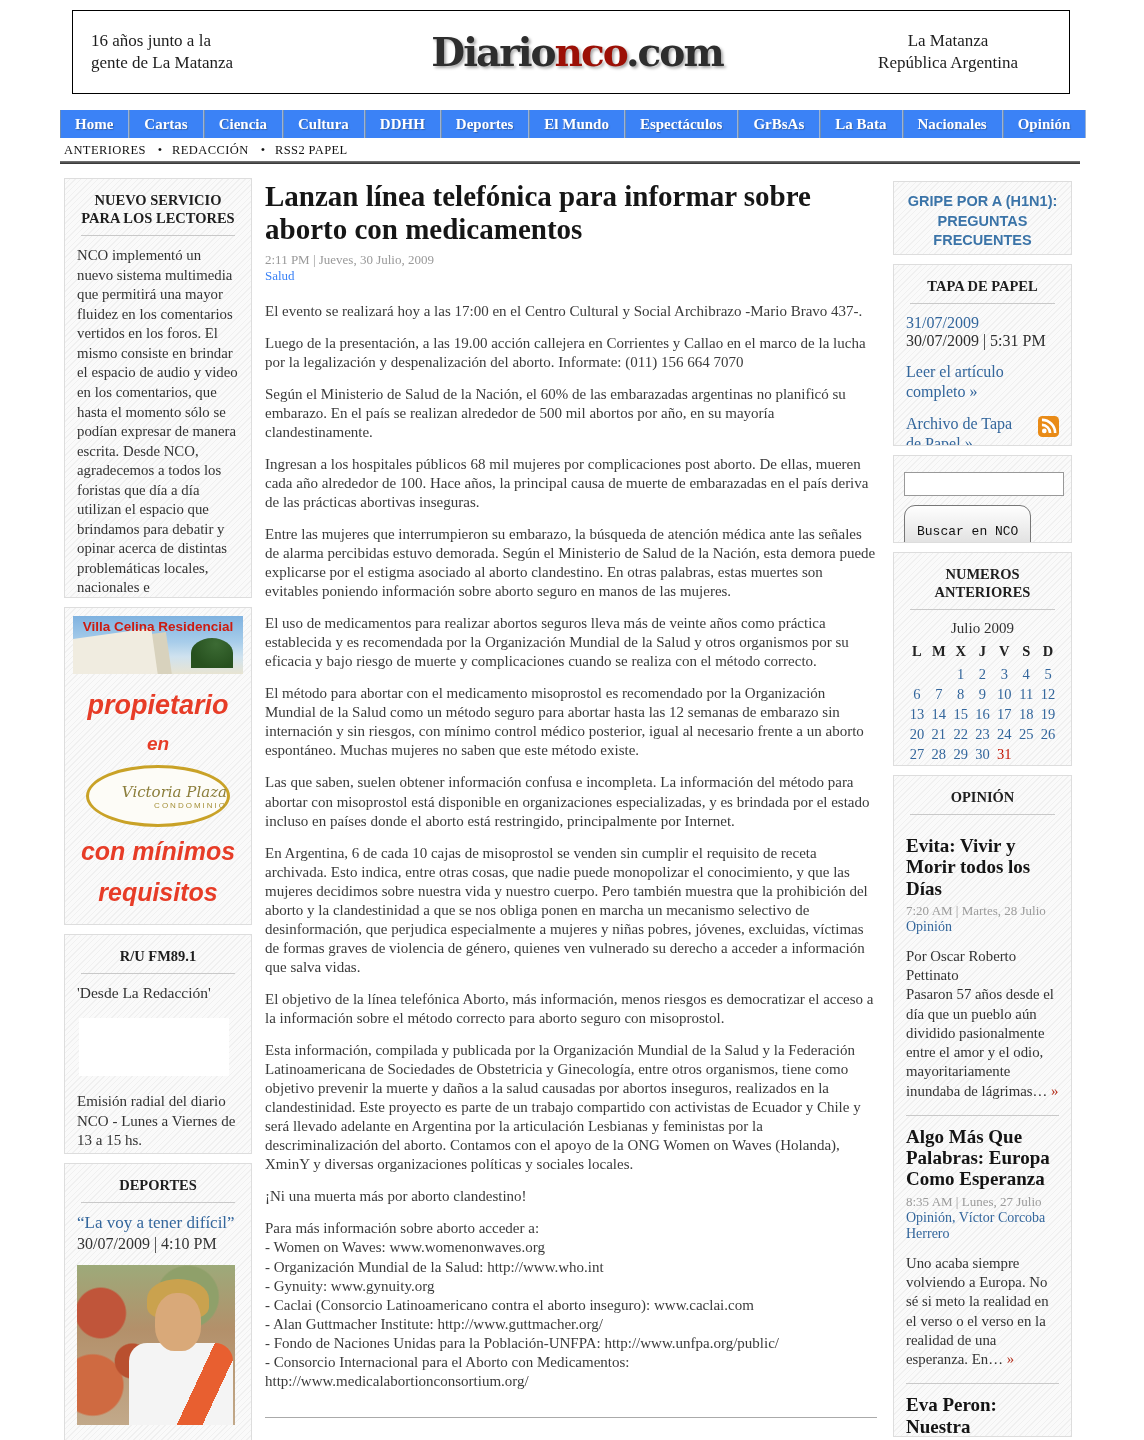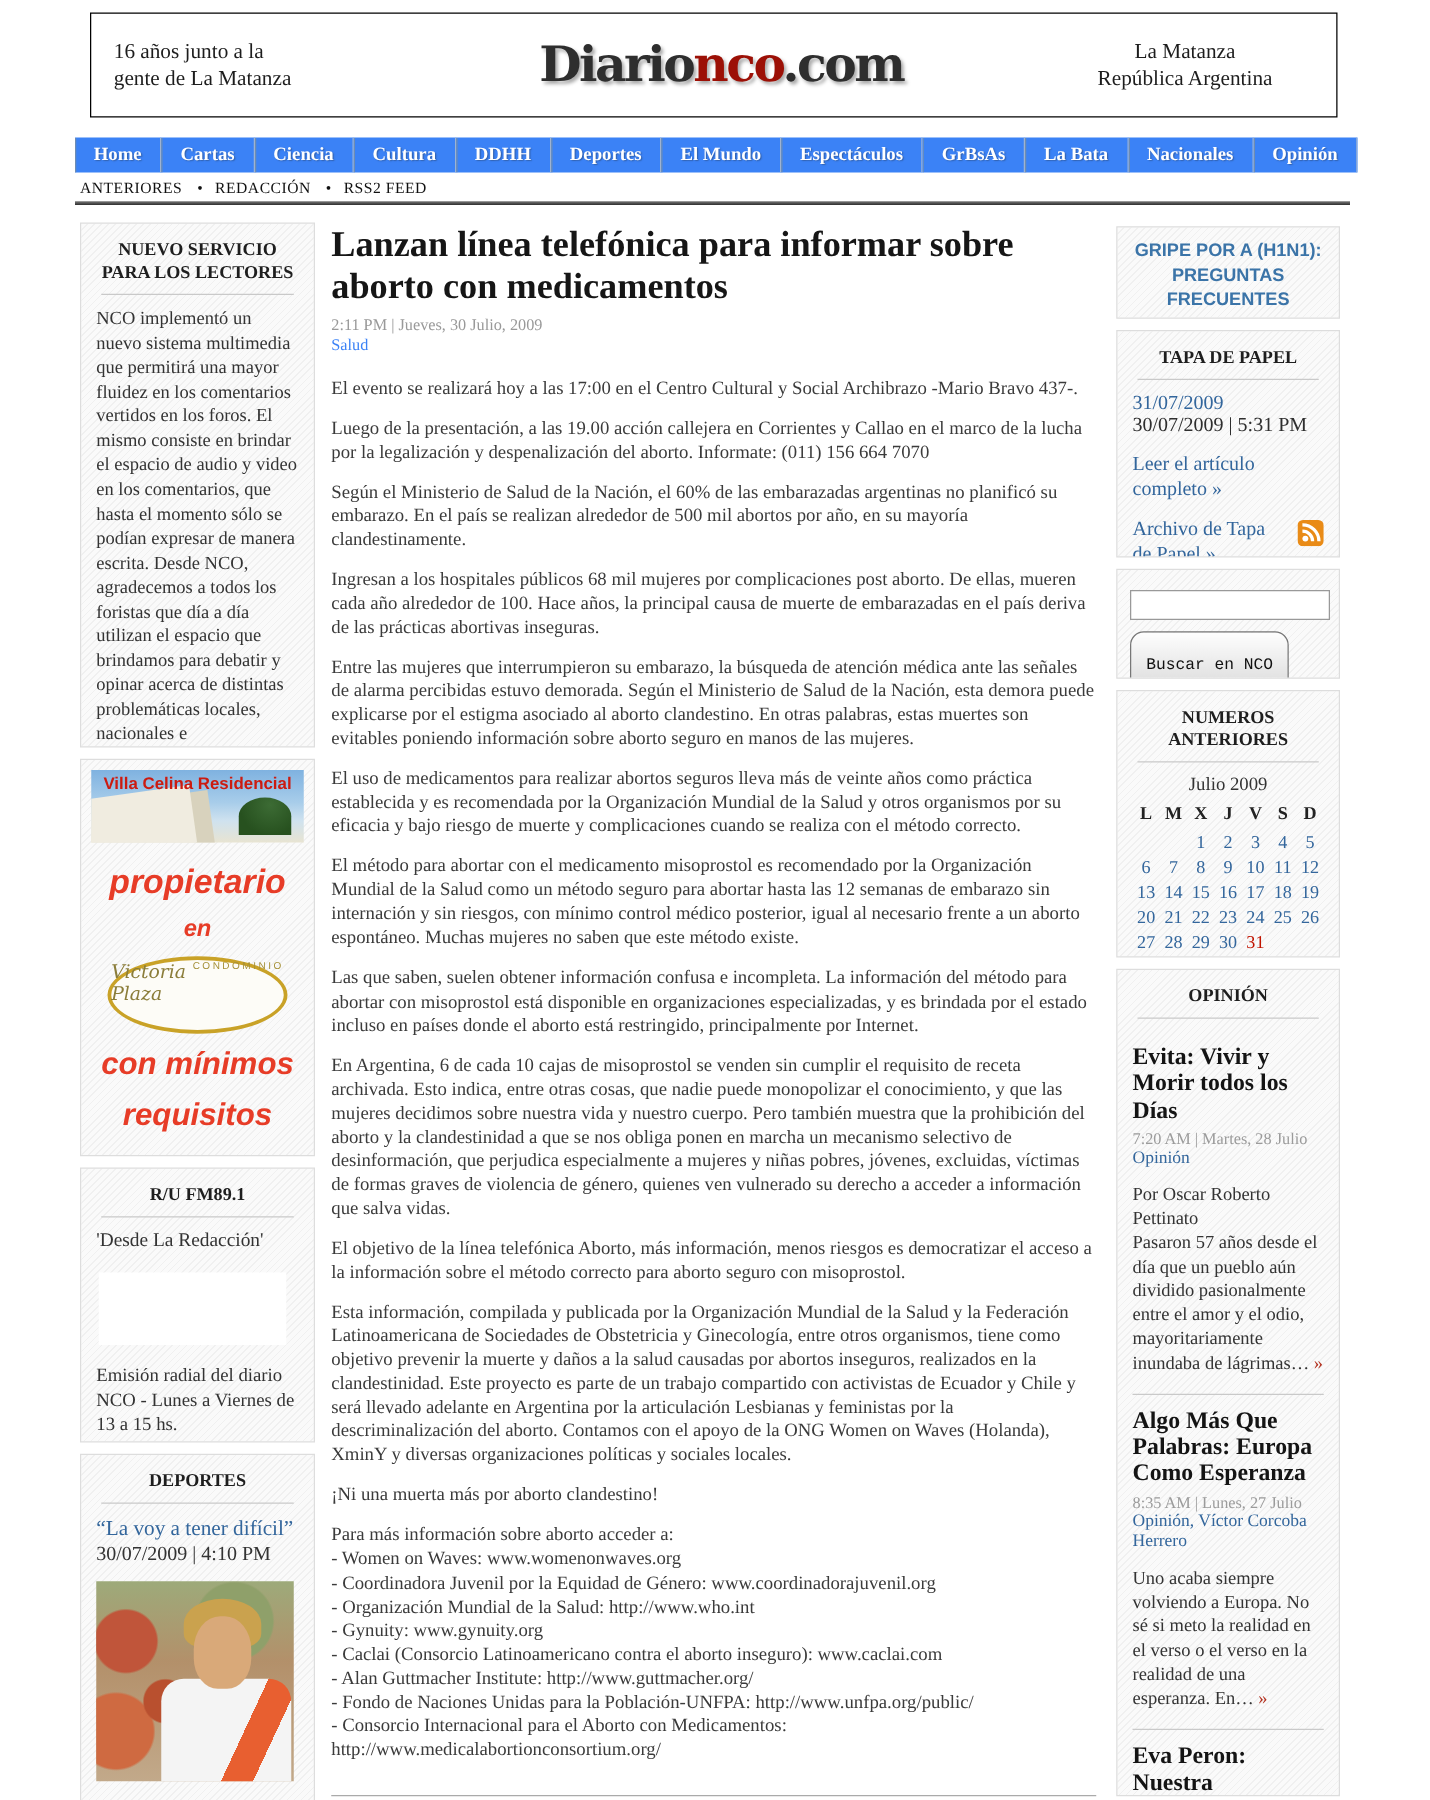--- a/index.html
+++ b/index.html
@@ -50,21 +50,21 @@
           transform:rotate(-8deg);box-shadow:14px 6px 0 #d8d2bd;}
   .ad-img .palm{position:absolute;right:10px;top:22px;width:42px;height:30px;border-radius:50% 50% 0 0;
           background:radial-gradient(circle at 60% 20%,#3c6b34,#27511f 70%);}
   .ad-img-label{position:absolute;left:0;right:0;top:3px;text-align:center;
           font-family:"Liberation Sans",sans-serif;font-weight:bold;font-size:13.5px;color:#cc1b10;}
   .ad-red{font-family:"Liberation Sans",sans-serif;font-style:italic;font-weight:bold;
           color:#e73c27;text-align:center;}
   .ad-line1{font-size:27px;margin-top:16px;}
   .ad-line2{font-size:19px;margin-top:12px;}
   .ad-oval{width:138px;height:56px;margin:10px auto 0 auto;border:3px solid #c9a227;border-radius:50%;
-           display:flex;flex-direction:row;align-items:flex-start;justify-content:center;background:#fdfcf7;}
+           display:flex;flex-direction:column;align-items:flex-end;justify-content:center;background:#fdfcf7;}
   .ad-oval .script{font-family:"DejaVu Serif",serif;font-style:italic;font-size:15px;color:#8b7d3a;}
   .ad-oval .sub{font-family:"Liberation Sans",sans-serif;font-size:8px;letter-spacing:2px;color:#a59038;}
   .ad-line3{font-size:25px;margin-top:10px;}
   .ad-line4{font-size:25px;margin-top:12px;}
 
   .radio-box{height:220px;}
   .radio-sub{font-size:15.5px;color:#333;margin-top:8px;}
   .radio-player{width:150px;height:58px;background:#fff;margin:16px auto 0 2px;}
   .radio-caption{font-size:15px;line-height:1.3;color:#333;margin-top:16px;}
 
@@ -158,21 +158,21 @@
       <div class="nav-tab">El Mundo</div>
       <div class="nav-tab">Espectáculos</div>
       <div class="nav-tab">GrBsAs</div>
       <div class="nav-tab">La Bata</div>
       <div class="nav-tab">Nacionales</div>
       <div class="nav-tab">Opinión</div>
     </div>
   <div class="subnav">
     <span>ANTERIORES</span><span class="bullet">•</span>
     <span>REDACCIÓN</span><span class="bullet">•</span>
-    <span>RSS2 FEED</span>
+    <span>RSS2 PAPEL</span>
   </div>
   <div class="dark-rule"></div>
 
   <div class="left-col">
 
     <div class="box service-box">
       <div class="box-title">NUEVO SERVICIO PARA LOS LECTORES</div>
       <div class="box-divider"></div>
       <div class="side-text">NCO implementó un nuevo sistema multimedia que permitirá una mayor fluidez en los comentarios vertidos en los foros. El mismo consiste en brindar el espacio de audio y video en los comentarios, que hasta el momento sólo se podían expresar de manera escrita. Desde NCO, agradecemos a todos los foristas que día a día utilizan el espacio que brindamos para debatir y opinar acerca de distintas problemáticas locales, nacionales e internacionales. Requisitos: Cámara Web y Micrófono.</div>
 
@@ -234,21 +234,20 @@
         <p class="para">En Argentina, 6 de cada 10 cajas de misoprostol se venden sin cumplir el requisito de receta archivada. Esto indica, entre otras cosas, que nadie puede monopolizar el conocimiento, y que las mujeres decidimos sobre nuestra vida y nuestro cuerpo. Pero también muestra que la prohibición del aborto y la clandestinidad a que se nos obliga ponen en marcha un mecanismo selectivo de desinformación, que perjudica especialmente a mujeres y niñas pobres, jóvenes, excluidas, víctimas de formas graves de violencia de género, quienes ven vulnerado su derecho a acceder a información que salva vidas.</p>
         <p class="para">El objetivo de la línea telefónica Aborto, más información, menos riesgos es democratizar el acceso a la información sobre el método correcto para aborto seguro con misoprostol.</p>
         <p class="para">Esta información, compilada y publicada por la Organización Mundial de la Salud y la Federación Latinoamericana de Sociedades de Obstetricia y Ginecología, entre otros organismos, tiene como objetivo prevenir la muerte y daños a la salud causadas por abortos inseguros, realizados en la clandestinidad. Este proyecto es parte de un trabajo compartido con activistas de Ecuador y Chile y será llevado adelante en Argentina por la articulación Lesbianas y feministas por la descriminalización del aborto. Contamos con el apoyo de la ONG Women on Waves (Holanda), XminY y diversas organizaciones políticas y sociales locales.</p>
         <p class="para">¡Ni una muerta más por aborto clandestino!</p>
       </div>
 
     <div class="info-block">
 
     <div>Para más información sobre aborto acceder a:</div>
         <div>- Women on Waves: www.womenonwaves.org</div>
-        <div>- Coordinadora Juvenil por la Equidad de Género: www.coordinadorajuvenil.org</div>
         <div>- Organización Mundial de la Salud: http://www.who.int</div>
         <div>- Gynuity: www.gynuity.org</div>
         <div>- Caclai (Consorcio Latinoamericano contra el aborto inseguro): www.caclai.com</div>
         <div>- Alan Guttmacher Institute: http://www.guttmacher.org/</div>
         <div>- Fondo de Naciones Unidas para la Población-UNFPA: http://www.unfpa.org/public/</div>
         <div>- Consorcio Internacional para el Aborto con Medicamentos:</div>
         <div>http://www.medicalabortionconsortium.org/</div>
       </div>
 
     <hr class="main-hr">

